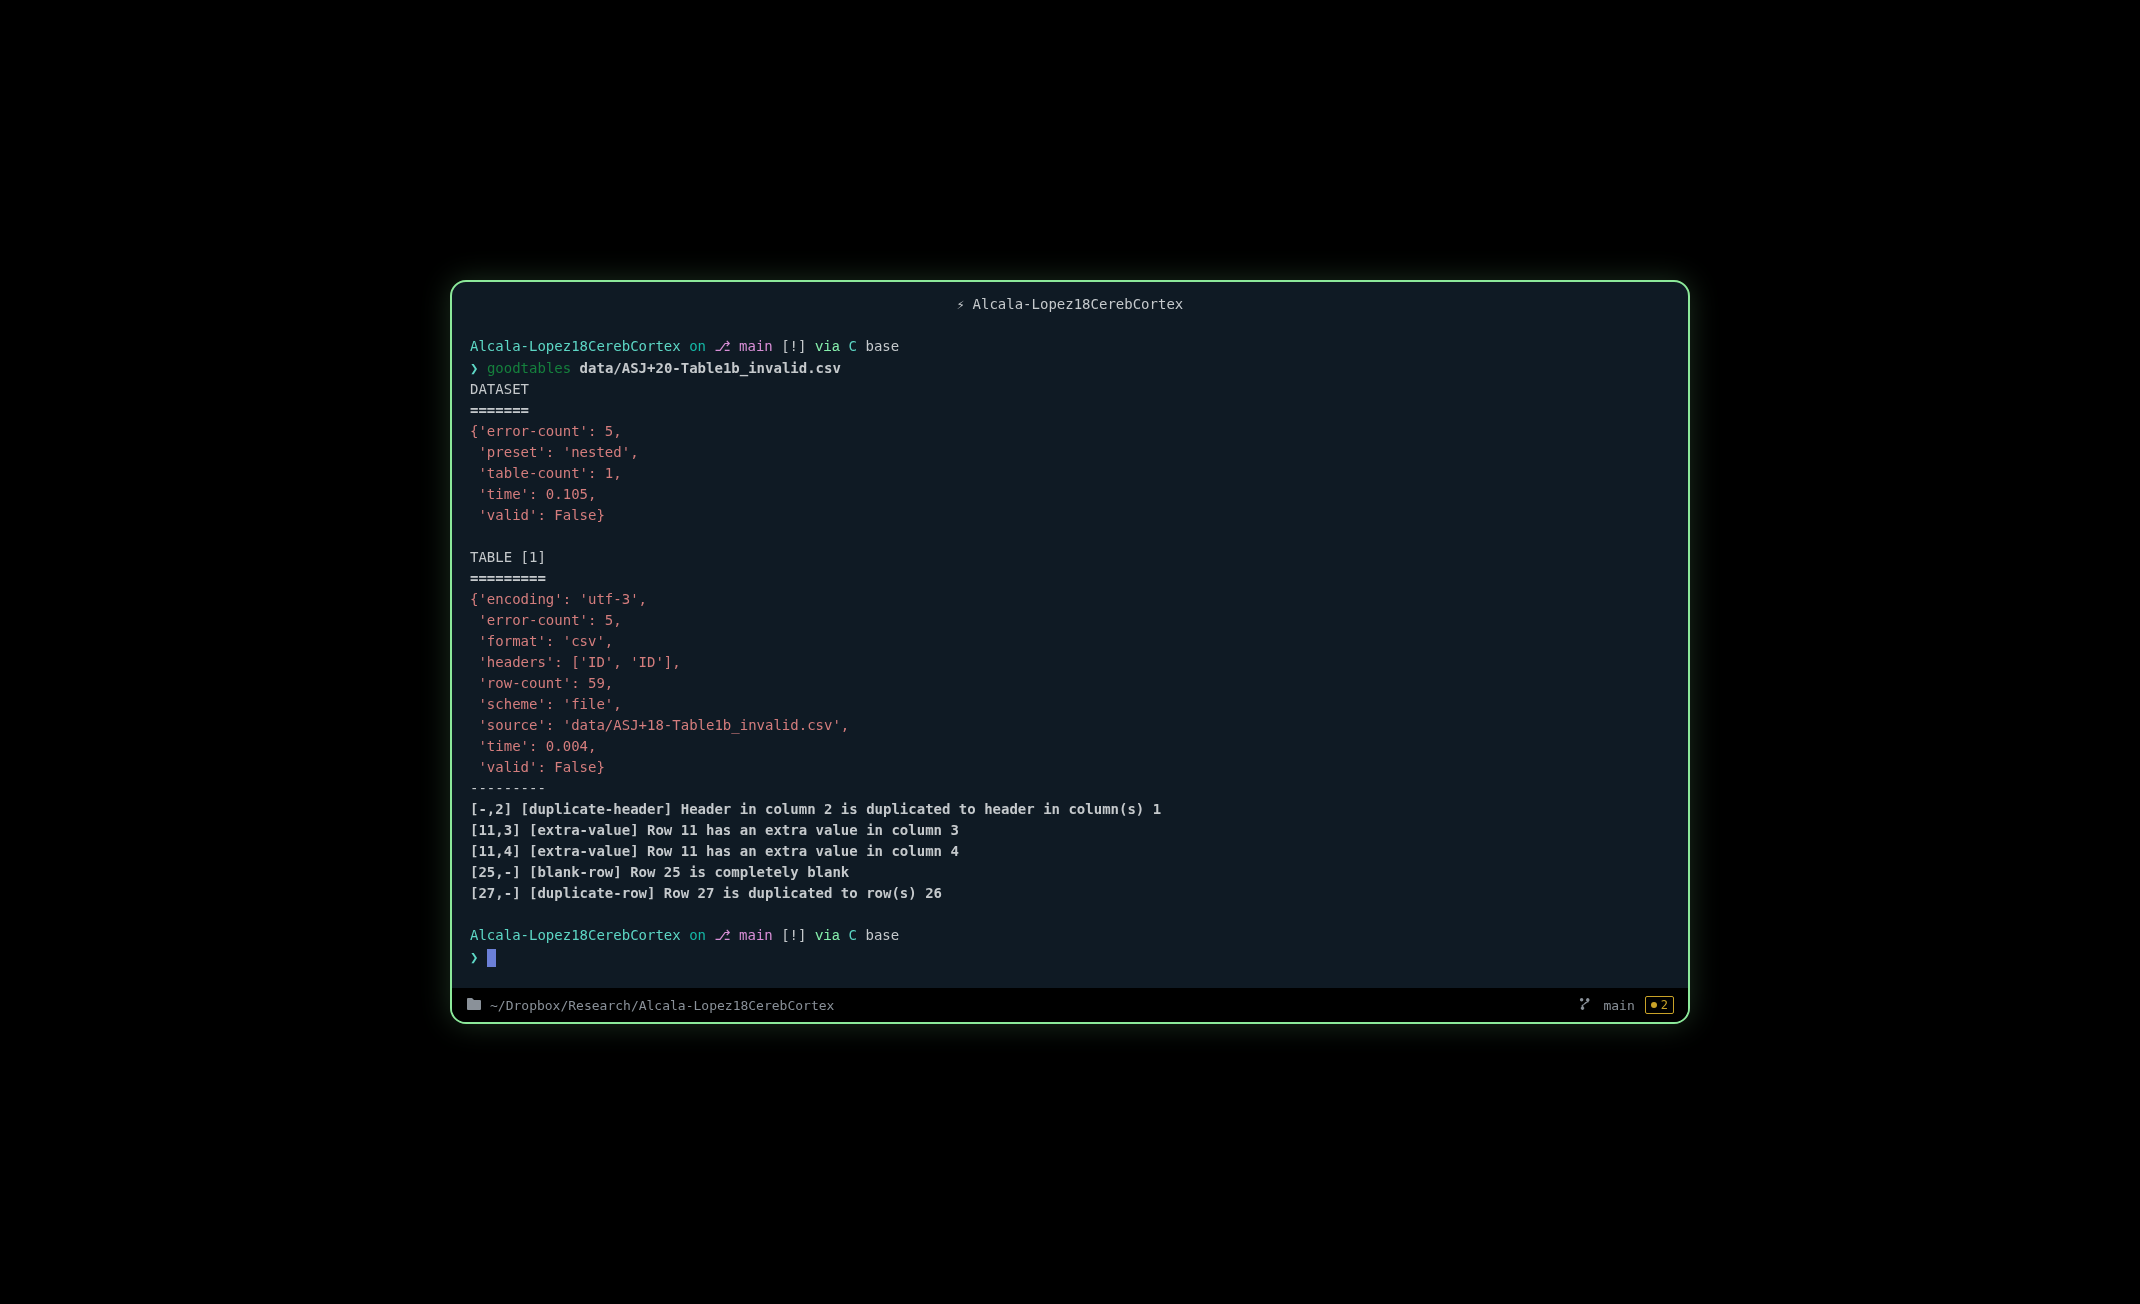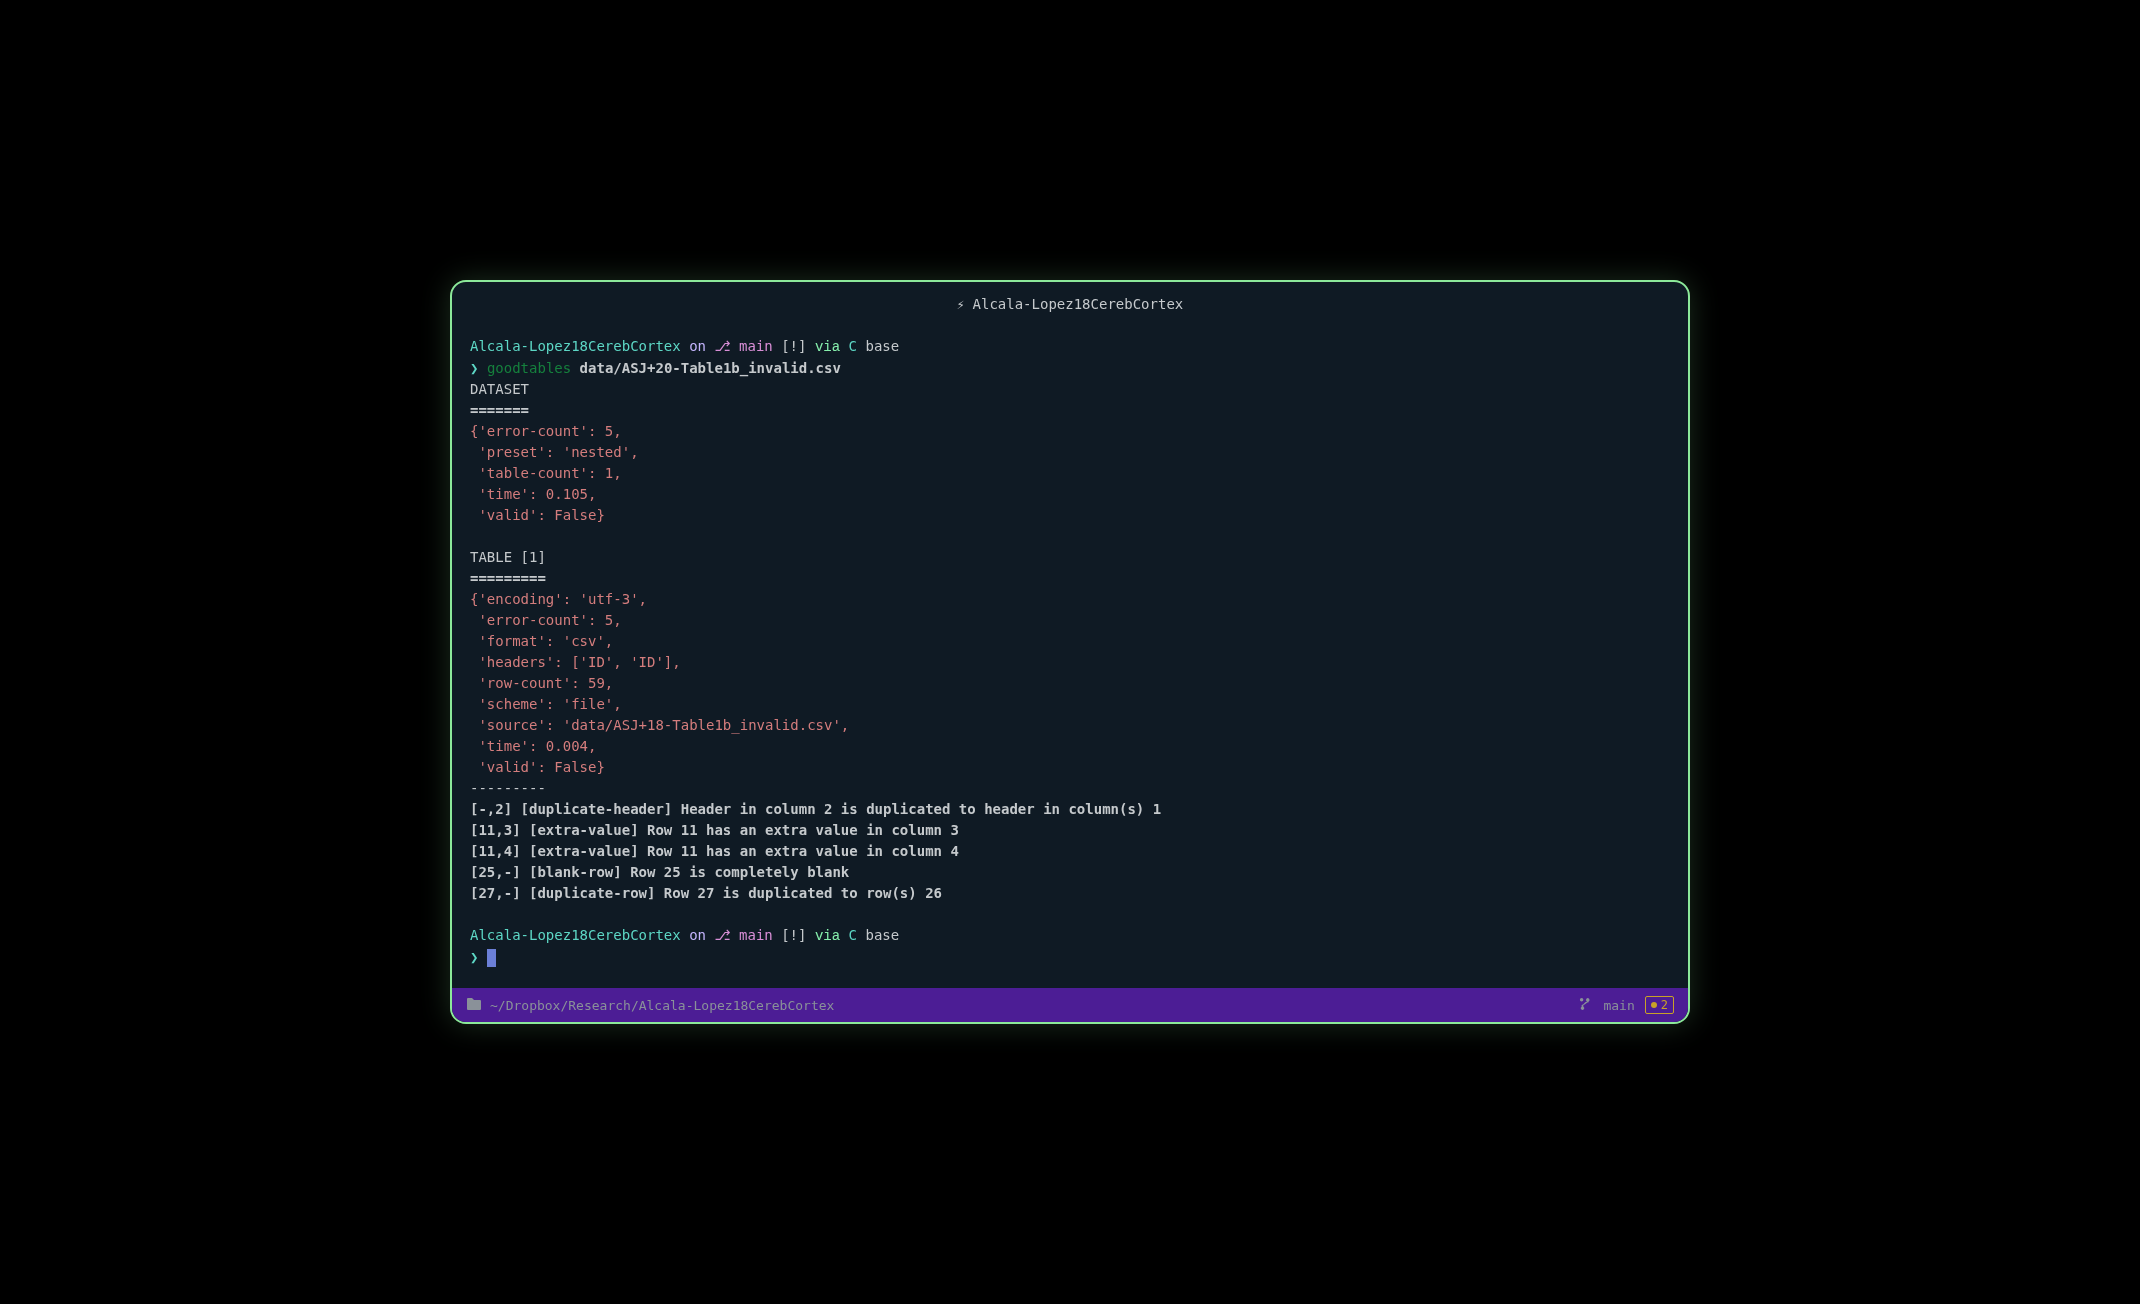--- a/index.html
+++ b/index.html
@@ -48,21 +48,21 @@
       line-height: 1.5;
       color: #c5c9cc;
       min-height: 560px;
     }
     
     .dir-name {
       color: #5dd7c5;
     }
     
     .on-text {
-      color: #c4b5fd;
+      color: #14b8a6;
     }
     
     .branch-icon {
       color: #d88ed6;
     }
     
     .branch-name {
       color: #d88ed6;
     }
     
@@ -127,21 +127,21 @@
       height: 18px;
       background: #6b7fd7;
       vertical-align: middle;
     }
     
     .statusbar {
       display: flex;
       align-items: flex-end;
       justify-content: space-between;
       padding: 8px 14px;
-      background: #4c1d95;
+      background: #000000;
       color: #8a9199;
       font-size: 13px;
     }
     
     .statusbar-left {
       display: flex;
       align-items: center;
       gap: 8px;
     }
     

